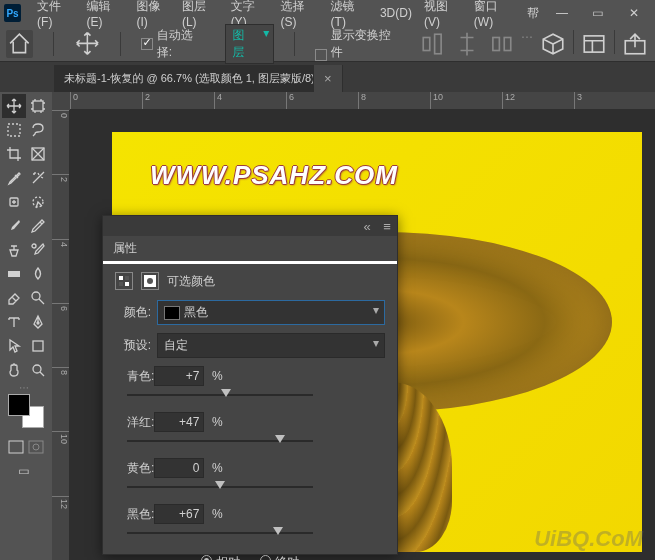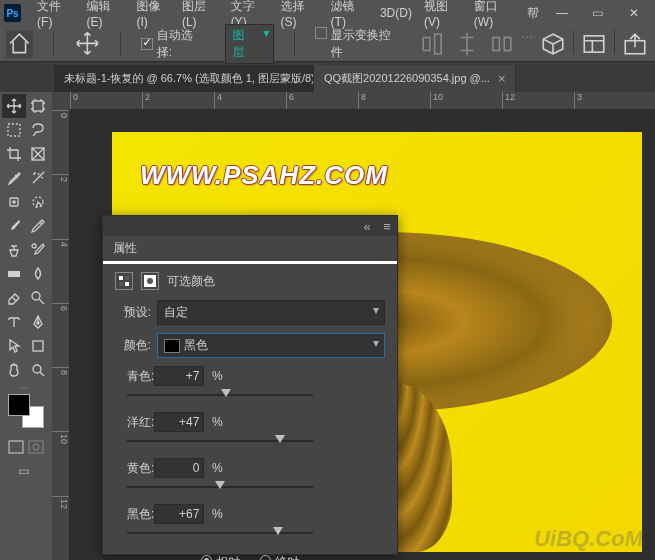--- a/index.html
+++ b/index.html
@@ -37,21 +37,21 @@
 .mask-mode { width: 44px; height: 22px; display: flex; margin: 2px 4px; }
 .mask-mode div { flex: 1; display: flex; align-items: center; justify-content: center; }
 
 .canvas-area { flex: 1; background: #2e2e2e; position: relative; overflow: hidden; }
 .ruler-h { height: 18px; background: #454545; border-bottom: 1px solid #2e2e2e; position: absolute; left: 18px; right: 0; top: 0; display: flex; color: #aaa; font-size: 9px; }
 .ruler-h span { width: 72px; border-left: 1px solid #777; padding-left: 2px; }
 .ruler-v { width: 18px; background: #454545; border-right: 1px solid #2e2e2e; position: absolute; top: 18px; bottom: 0; left: 0; display: flex; flex-direction: column; color: #aaa; font-size: 9px; }
 .ruler-v span { height: 72px; border-top: 1px solid #777; padding-top: 2px; writing-mode: vertical-rl; }
 .ruler-corner { width: 18px; height: 18px; background: #454545; position: absolute; top: 0; left: 0; }
 .canvas { position: absolute; left: 60px; top: 40px; width: 530px; height: 420px; background: linear-gradient(135deg, #f5e400, #f2d800); overflow: hidden; }
-.watermark-url { position: absolute; top: 28px; left: 28px; font-size: 26px; font-weight: 800; font-style: italic; color: #fff; text-shadow: -1px 0 #9c3b3b, 0 1px #9c3b3b, 1px 0 #9c3b3b, 0 -1px #9c3b3b, 1px 1px 2px #9c3b3b; letter-spacing: 1px; }
+.watermark-url { position: absolute; top: 28px; left: 38px; font-size: 26px; font-weight: 800; font-style: italic; color: #fff; text-shadow: -1px 0 #9c3b3b, 0 1px #9c3b3b, 1px 0 #9c3b3b, 0 -1px #9c3b3b, 1px 1px 2px #9c3b3b; letter-spacing: 1px; }
 .gold-shape { position: absolute; top: 100px; left: 40px; width: 460px; height: 180px; background: radial-gradient(ellipse at center, #7a5a10 0%, #b8861b 25%, #8b6914 50%, #c09020 70%, #6b4e0d 100%); border-radius: 50%; box-shadow: inset 0 0 40px rgba(0,0,0,.4); }
 .gold-stem { position: absolute; top: 250px; left: 220px; width: 120px; height: 170px; background: repeating-radial-gradient(ellipse at top, #b8861b 0, #7a5a10 8px, #c09020 16px); border-radius: 50% 50% 30% 30%; }
 .watermark-site { position: absolute; bottom: 8px; right: 12px; font-size: 22px; font-weight: bold; color: rgba(100,100,100,.35); font-style: italic; }
 
 .panel { position: absolute; left: 102px; top: 215px; width: 296px; height: 340px; background: #454545; border: 1px solid #2e2e2e; box-shadow: 0 2px 12px rgba(0,0,0,.5); color: #d0d0d0; font-size: 12px; }
 .panel-hdr { height: 20px; background: #3a3a3a; display: flex; align-items: center; }
 .panel-hdr-ctrls { margin-left: auto; display: flex; }
 .panel-hdr-ctrls span { width: 20px; text-align: center; color: #aaa; font-size: 13px; }
 .panel-tab { height: 28px; display: flex; align-items: center; padding: 0 10px; background: #454545; border-bottom: 3px solid #ffffff; }
 .panel-body { padding: 8px 12px; }
@@ -111,21 +111,21 @@
       </svg>
       <span style="position:absolute;right:1px;bottom:0;font-size:8px;color:#aaa">▾</span>
     </div>
   <div style="width:1px;height:24px;background:#3a3a3a"></div>
   <label style="display:flex;align-items:center">
       <span class="checkbox checked"></span>
       <span>自动选择:</span>
     </label>
   <div class="opt-select">图层</div>
   <div style="width:1px;height:24px;background:#3a3a3a"></div>
-  <label style="display:flex;align-items:flex-start">
+  <label style="display:flex;align-items:flex-end">
       <span class="checkbox"></span>
       <span>显示变换控件</span>
     </label>
   <div class="opt-right">
     <div class="opt-icon">
         <svg viewBox="0 0 16 16" stroke="#888" fill="none">
           <rect x="2" y="4" width="4" height="8"></rect>
           <rect x="9" y="2" width="4" height="12"></rect>
         </svg>
       </div>
@@ -162,21 +162,20 @@
       </div>
   </div>
 </div>
 
 <div class="tabbar">
   <div class="tab active">
     <span>未标题-1-恢复的 @ 66.7% (选取颜色 1, 图层蒙版/8) *</span>
 
   </div>
   <div class="tab">
-    <span>QQ截图20201226090354.jpg @...</span>
     <span class="tab-close">×</span>
   </div>
 </div>
 
 <div class="workspace">
   <div class="toolbox">
     <div class="tool active">
         <svg viewBox="0 0 16 16">
           <path d="M8 1 V15 M1 8 H15 M8 1 L6 3 M8 1 L10 3 M8 15 L6 13 M8 15 L10 13 M1 8 L3 6 M1 8 L3 10 M15 8 L13 6 M15 8 L13 10"></path>
         </svg>
@@ -375,26 +374,26 @@
         </span>
       <span class="type-icon">
           <svg width="12" height="12" viewBox="0 0 12 12">
             <rect x="0" y="0" width="12" height="12" fill="#fff"></rect>
             <circle cx="6" cy="6" r="3" fill="#555"></circle>
           </svg>
         </span>
       <span>可选颜色</span>
     </div>
     <div class="panel-row">
+      <span class="panel-label">颜色:</span>
+      <div class="panel-sel hl"><span class="color-sw"></span><span>黑色</span></div>
+    </div>
+    <div class="panel-row">
       <span class="panel-label">预设:</span>
       <div class="panel-sel">自定</div>
-    </div>
-    <div class="panel-row">
-      <span class="panel-label">颜色:</span>
-      <div class="panel-sel hl"><span class="color-sw"></span><span>黑色</span></div>
     </div>
 
     <div class="slider-block">
       <div class="slider-row">
         <span class="slider-name">青色:</span>
         <div style="display:flex;align-items:center;gap:4px">
           <div class="slider-val">+7</div>
           <span class="slider-pct">%</span>
         </div>
       </div>

